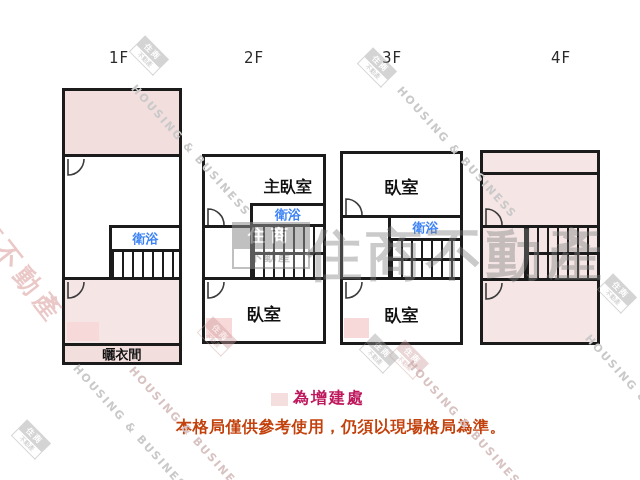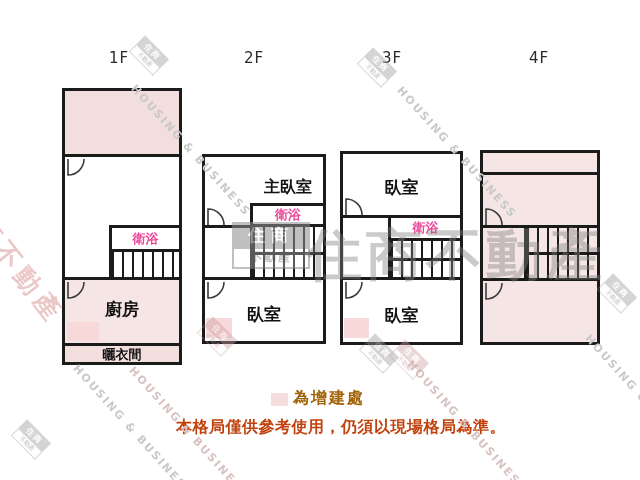--- a/index.html
+++ b/index.html
@@ -13,28 +13,28 @@
   .pink-c{background:#f7d9d9;}
   .wall-h{position:absolute;height:3px;background:#1b1b1b;}
   .wall-v{position:absolute;width:3px;background:#1b1b1b;}
   .inset{position:absolute;box-sizing:border-box;background:#fff;border:3px solid #1b1b1b;border-right:none;
          display:flex;align-items:center;justify-content:center;}
   .stairs{position:absolute;background-image:repeating-linear-gradient(to right,#1b1b1b 0,#1b1b1b 2px,transparent 2px,transparent 10px);}
   .lbl{position:absolute;left:0;right:0;text-align:center;color:#101010;font-weight:700;white-space:nowrap;}
   .lbl-17{font-size:17px;}
   .lbl-16{font-size:16px;margin-left:48px;}
   .lbl-13{font-size:13px;}
-  .inset .in-lbl{font-size:13px;font-weight:700;color:#ec4899;white-space:nowrap;}
+  .inset .in-lbl{font-size:13px;font-weight:700;color:#3b82f6;white-space:nowrap;}
   .floor-title{position:absolute;font-size:15px;color:#2a2a2a;letter-spacing:1px;}
   .door{position:absolute;width:20px;height:20px;}
   .door svg{display:block;}
   .door path{stroke:#3c3c3c;stroke-width:1.6;fill:none;}
   
   .legend-swatch{position:absolute;left:271px;top:393px;width:17px;height:13px;background:#f5dede;}
-  .legend-1{position:absolute;left:293px;top:388px;font-size:16px;font-weight:700;color:#a16207;letter-spacing:2px;white-space:nowrap;}
+  .legend-1{position:absolute;left:293px;top:388px;font-size:16px;font-weight:700;color:#be185d;letter-spacing:2px;white-space:nowrap;}
   .legend-2{position:absolute;left:176px;top:417px;font-size:16px;font-weight:700;color:#c2410c;letter-spacing:0.5px;white-space:nowrap;}
   
   .wm-layer{position:absolute;inset:0;pointer-events:none;}
   .diag{position:absolute;transform:rotate(48deg);transform-origin:left top;font-size:11px;letter-spacing:2px;
         color:#c9c9c9;white-space:nowrap;font-weight:700;}
   .diag.pinkish{color:#d8c2c2;}
   .red-diag{position:absolute;left:-26px;top:184px;transform:rotate(52deg);transform-origin:left top;
         font-size:26px;font-weight:700;letter-spacing:6px;color:rgba(207,123,123,.42);white-space:nowrap;}
   .wm-big{position:absolute;left:306px;top:218px;font-size:56px;font-weight:700;letter-spacing:4px;
         color:rgba(128,128,128,.42);white-space:nowrap;}
@@ -51,42 +51,41 @@
   .mini.pink .bot{border-color:#cf9f9f;color:#cf9f9f;}
 </style>
 </head>
 <body>
 
 <div class="stage">
 
   <div class="floor-title" style="left:109px;top:49px;">1F</div>
   <div class="floor-title" style="left:244px;top:49px;">2F</div>
   <div class="floor-title" style="left:382px;top:49px;">3F</div>
-  <div class="floor-title" style="left:529px;top:49px;">4F</div>
+  <div class="floor-title" style="left:551px;top:49px;">4F</div>
 
   <div class="plan" style="left:62px;top:88px;width:120px;height:277px;">
     <div class="fill pink-a" style="left:0;top:0;right:0;height:63px;"></div>
     <div class="wall-h" style="left:0;right:0;top:63px;"></div>
 
     <div class="door" style="left:1px;top:66px;">
       <svg width="20" height="20" viewBox="0 0 20 20">
           <path d="M2 2 L2 18 A16 16 0 0 0 18 2"></path>
         </svg>
     </div>
 
     <div class="inset" style="left:44px;top:134px;width:70px;height:27px;">
       <span class="in-lbl">衛浴</span>
     </div>
     <div class="wall-v" style="left:44px;top:161px;height:25px;"></div>
     <div class="stairs" style="left:47px;top:161px;width:67px;height:25px;"></div>
     <div class="wall-h" style="left:0;right:0;top:186px;"></div>
 
     <div class="fill pink-b" style="left:0;top:189px;right:0;height:63px;"></div>
     <div class="fill pink-c" style="left:2px;top:231px;width:32px;height:19px;"></div>
-    <div class="lbl lbl-17" style="top:207px;">廚房</div>
     <div class="door" style="left:1px;top:189px;">
       <svg width="20" height="20" viewBox="0 0 20 20">
           <path d="M2 2 L2 18 A16 16 0 0 0 18 2"></path>
         </svg>
     </div>
 
     <div class="wall-h" style="left:0;right:0;top:252px;"></div>
     <div class="fill pink-a" style="left:0;top:255px;right:0;bottom:0;"></div>
     <div class="lbl lbl-13" style="top:255px;border-radius:8px;">曬衣間</div>
   </div>

